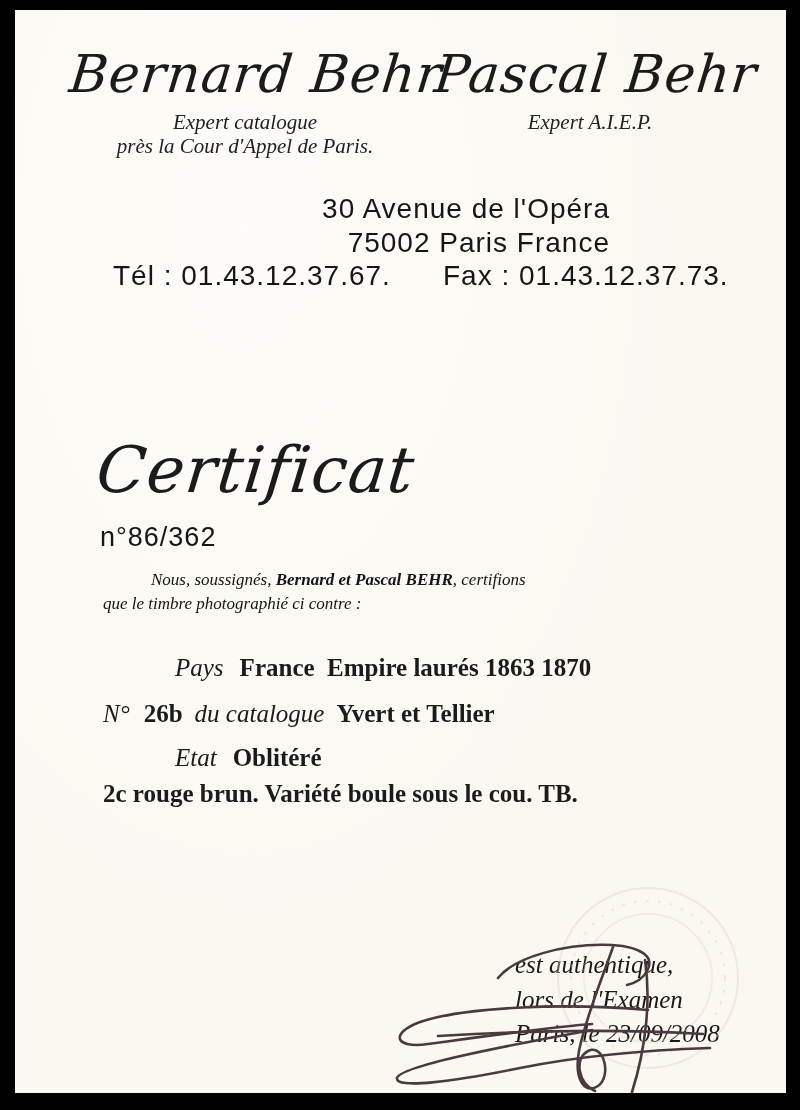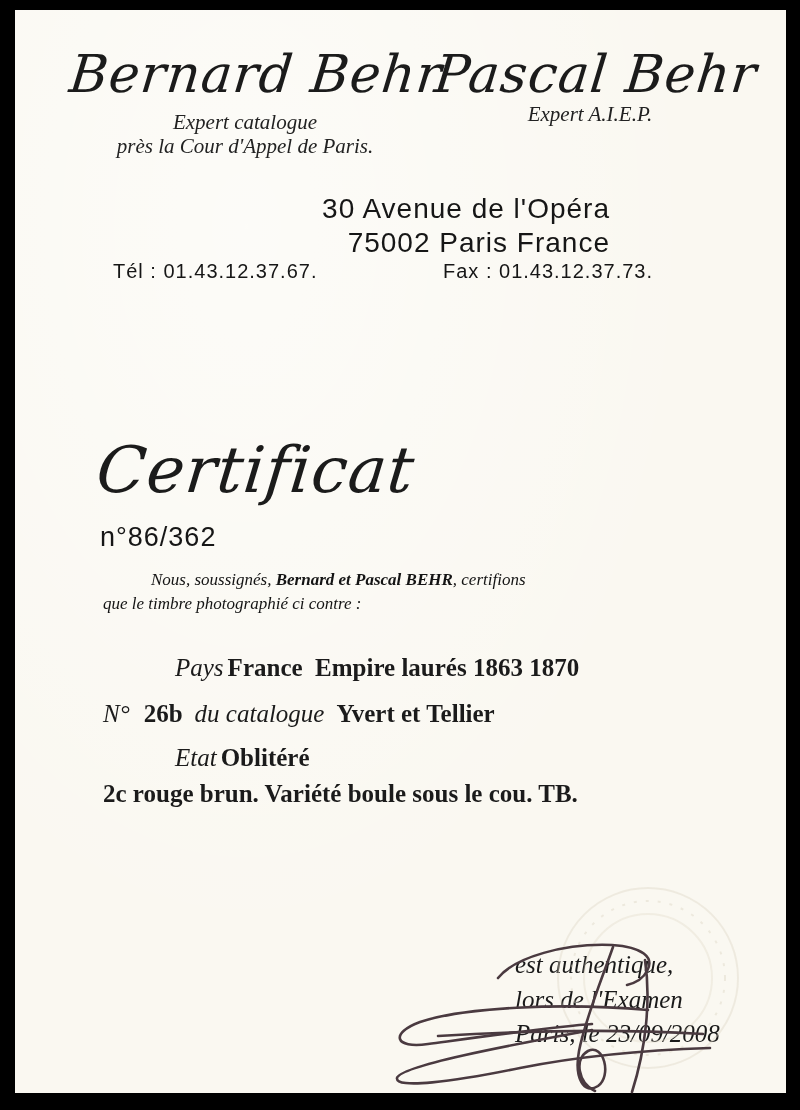--- a/index.html
+++ b/index.html
@@ -43,35 +43,35 @@
   }
 
   
   .sans {
     font-family: "Liberation Sans", sans-serif;
     font-weight: 400;
     color: #161616;
     letter-spacing: 1px;
   }
   .addr { font-size: 28px; line-height: 1.22; text-align: right; }
-  .telfax { font-size: 20px; white-space: nowrap; }
+  .telfax { font-size: 28px; white-space: nowrap; }
 
   .cert-title { font-size: 64px; line-height: 1; }
   .cert-no { font-size: 27px; letter-spacing: 1px; }
 
   .body-it {
     font-style: italic;
     font-size: 17px;
     color: #141414;
   }
   .statement { line-height: 1.42; width: 640px; }
   .statement .indent { display: inline-block; width: 48px; }
   .bold-it { font-weight: 700; font-style: italic; }
   .field-line { font-size: 25px; white-space: nowrap; }
-  .field-line .lbl { font-style: italic; margin-right: 4px; }
+  .field-line .lbl { font-style: italic; margin-right: 16px; }
   .field-line .val { font-weight: 700; white-space: pre-wrap; }
   .field-line .mid { font-style: italic; margin: 4px 12px; }
 
   .closing {
     font-style: italic;
     font-size: 25px;
     line-height: 1.38;
     color: #1a1a1a;
   }
 
@@ -96,21 +96,21 @@
   <div class="paper">
 
     <div class="abs name-col" style="left:55px; top:38px; width:350px;">
       <div class="script name">Bernard Behr</div>
       <div class="subtitle" style="margin-top:10px;">Expert catalogue</div>
       <div class="subtitle">près la Cour d'Appel de Paris.</div>
     </div>
 
     <div class="abs name-col" style="left:420px; top:38px; width:310px;">
       <div class="script name">Pascal Behr</div>
-      <div class="subtitle" style="margin-top:2px;">Expert A.I.E.P.</div>
+      <div class="subtitle" style="margin-top:10px;">Expert A.I.E.P.</div>
     </div>
 
     <div class="abs sans addr" style="left:85px; top:182px; width:510px;">
       <div>30 Avenue de l'Opéra</div>
       <div>75002 Paris France</div>
     </div>
 
     <div class="abs sans telfax" style="left:98px; top:250px;">Tél : 01.43.12.37.67.</div>
     <div class="abs sans telfax" style="left:428px; top:250px;">Fax : 01.43.12.37.73.</div>
 

